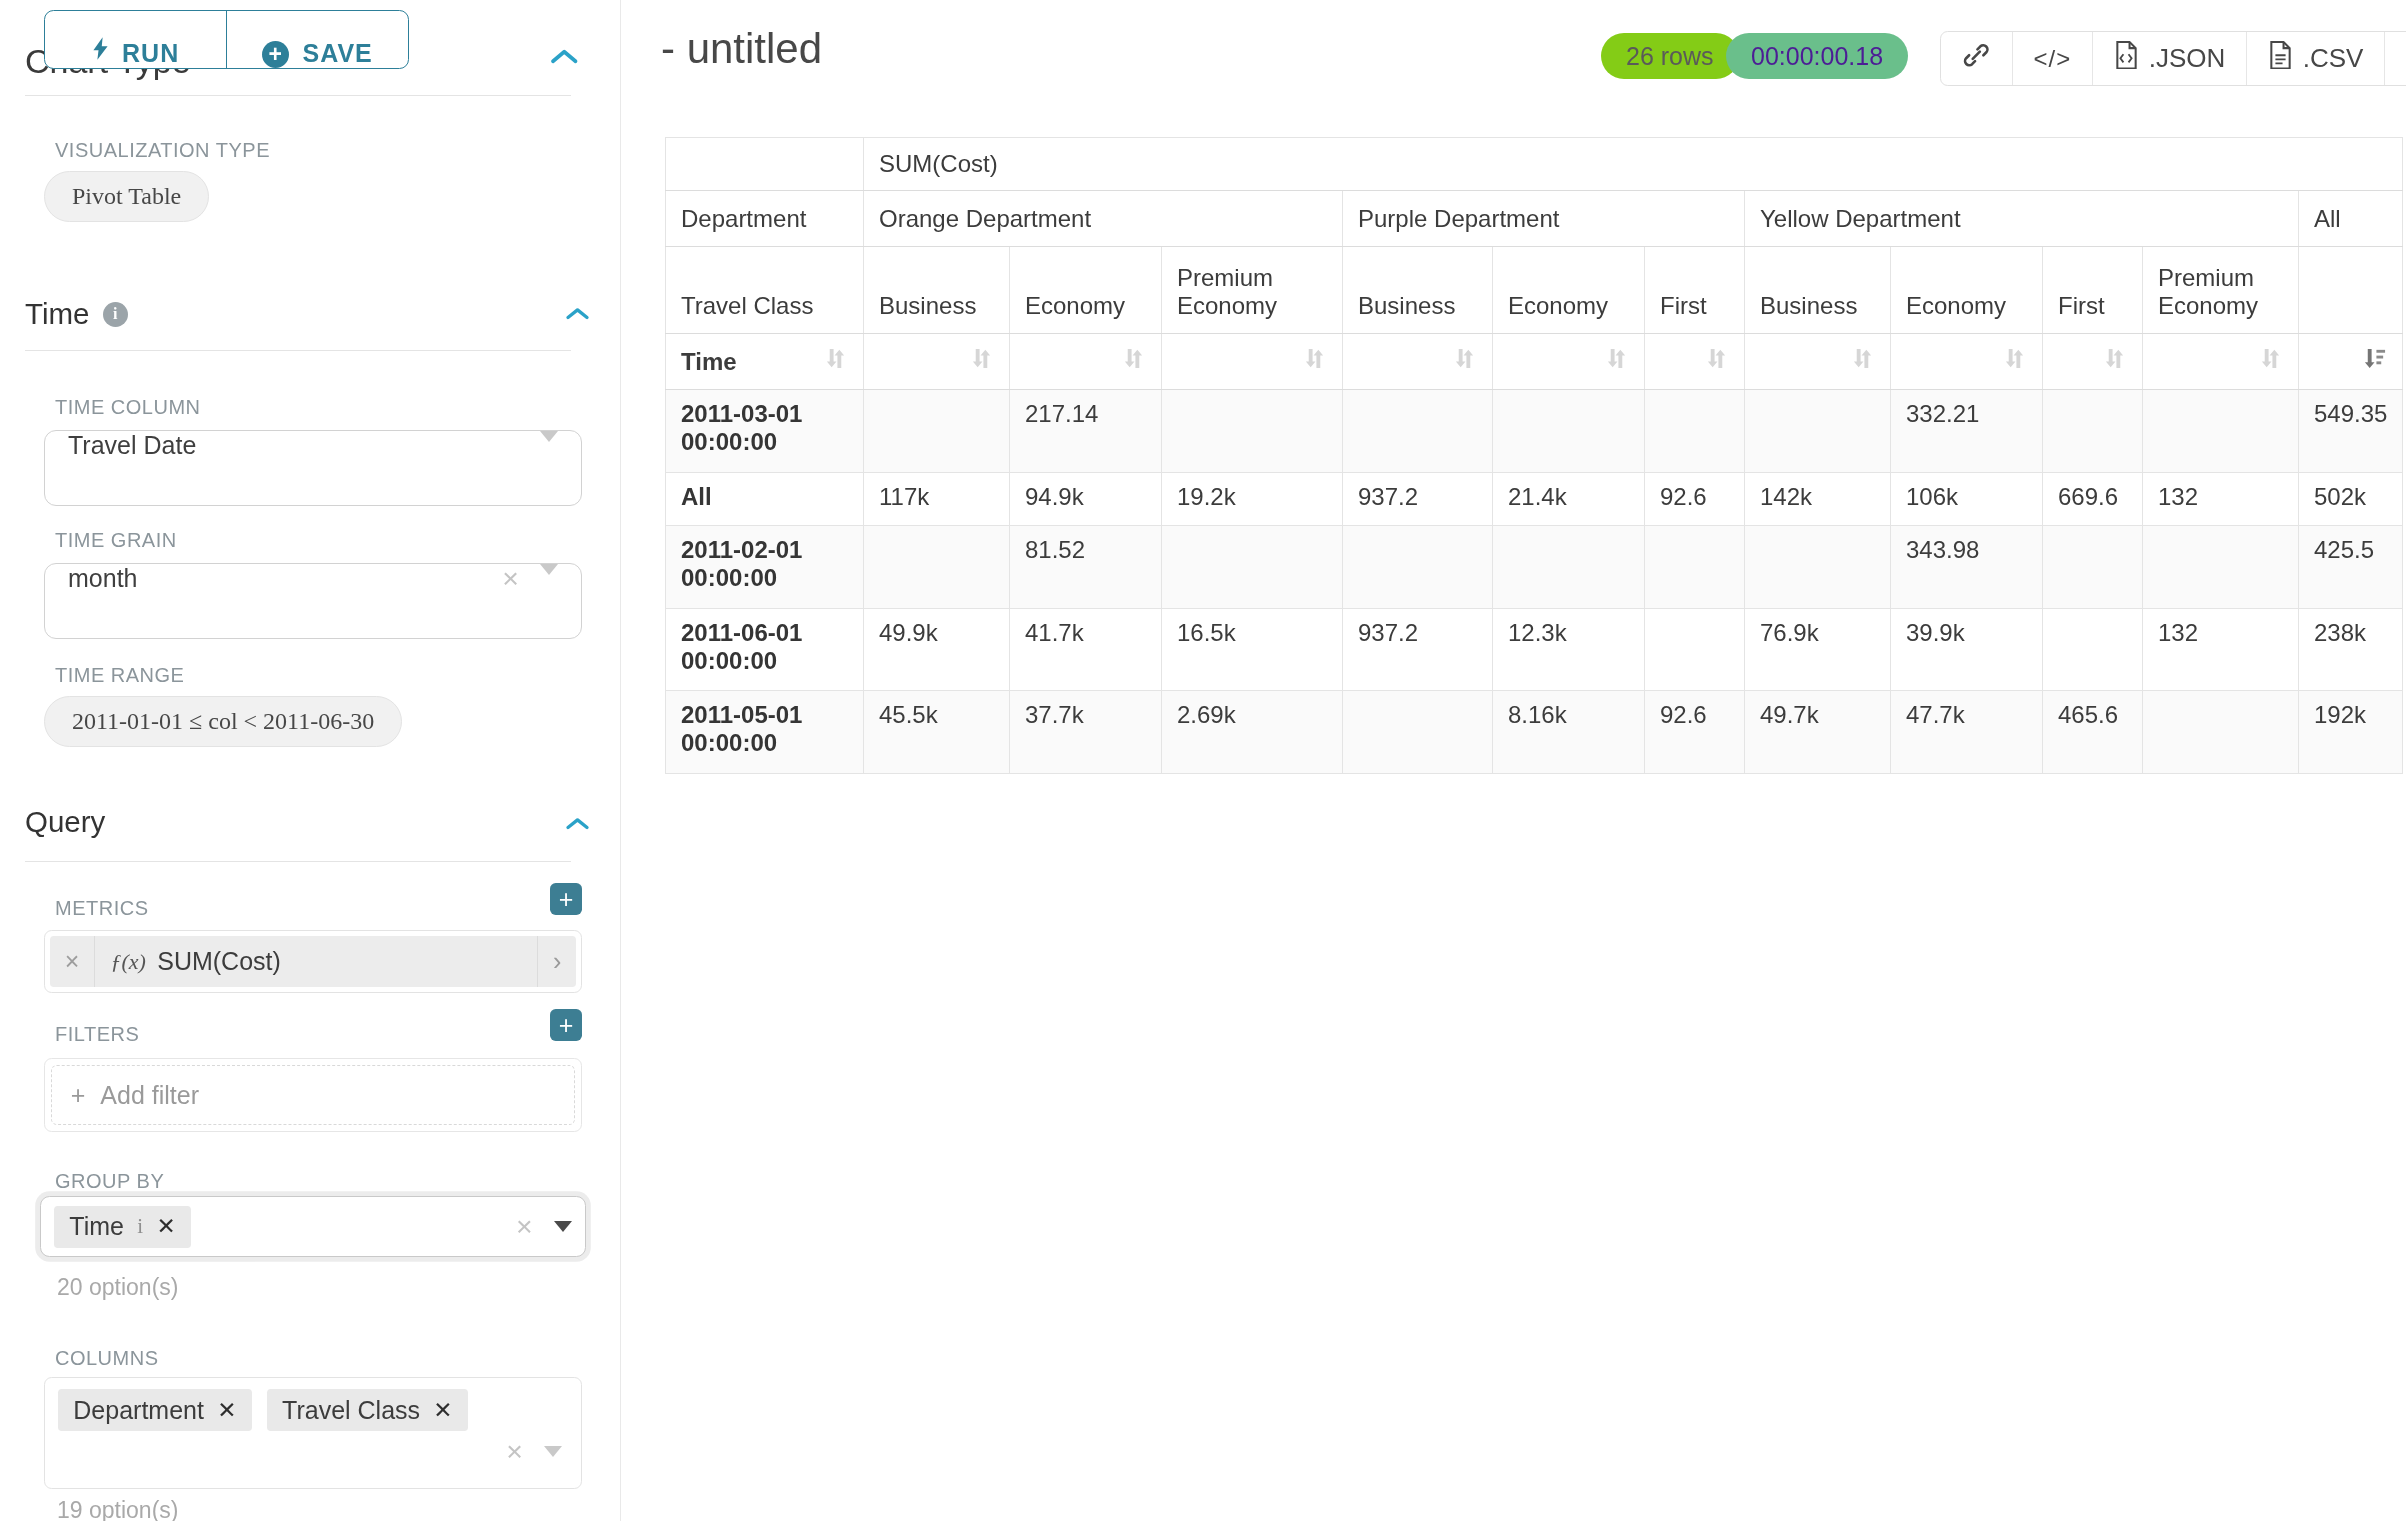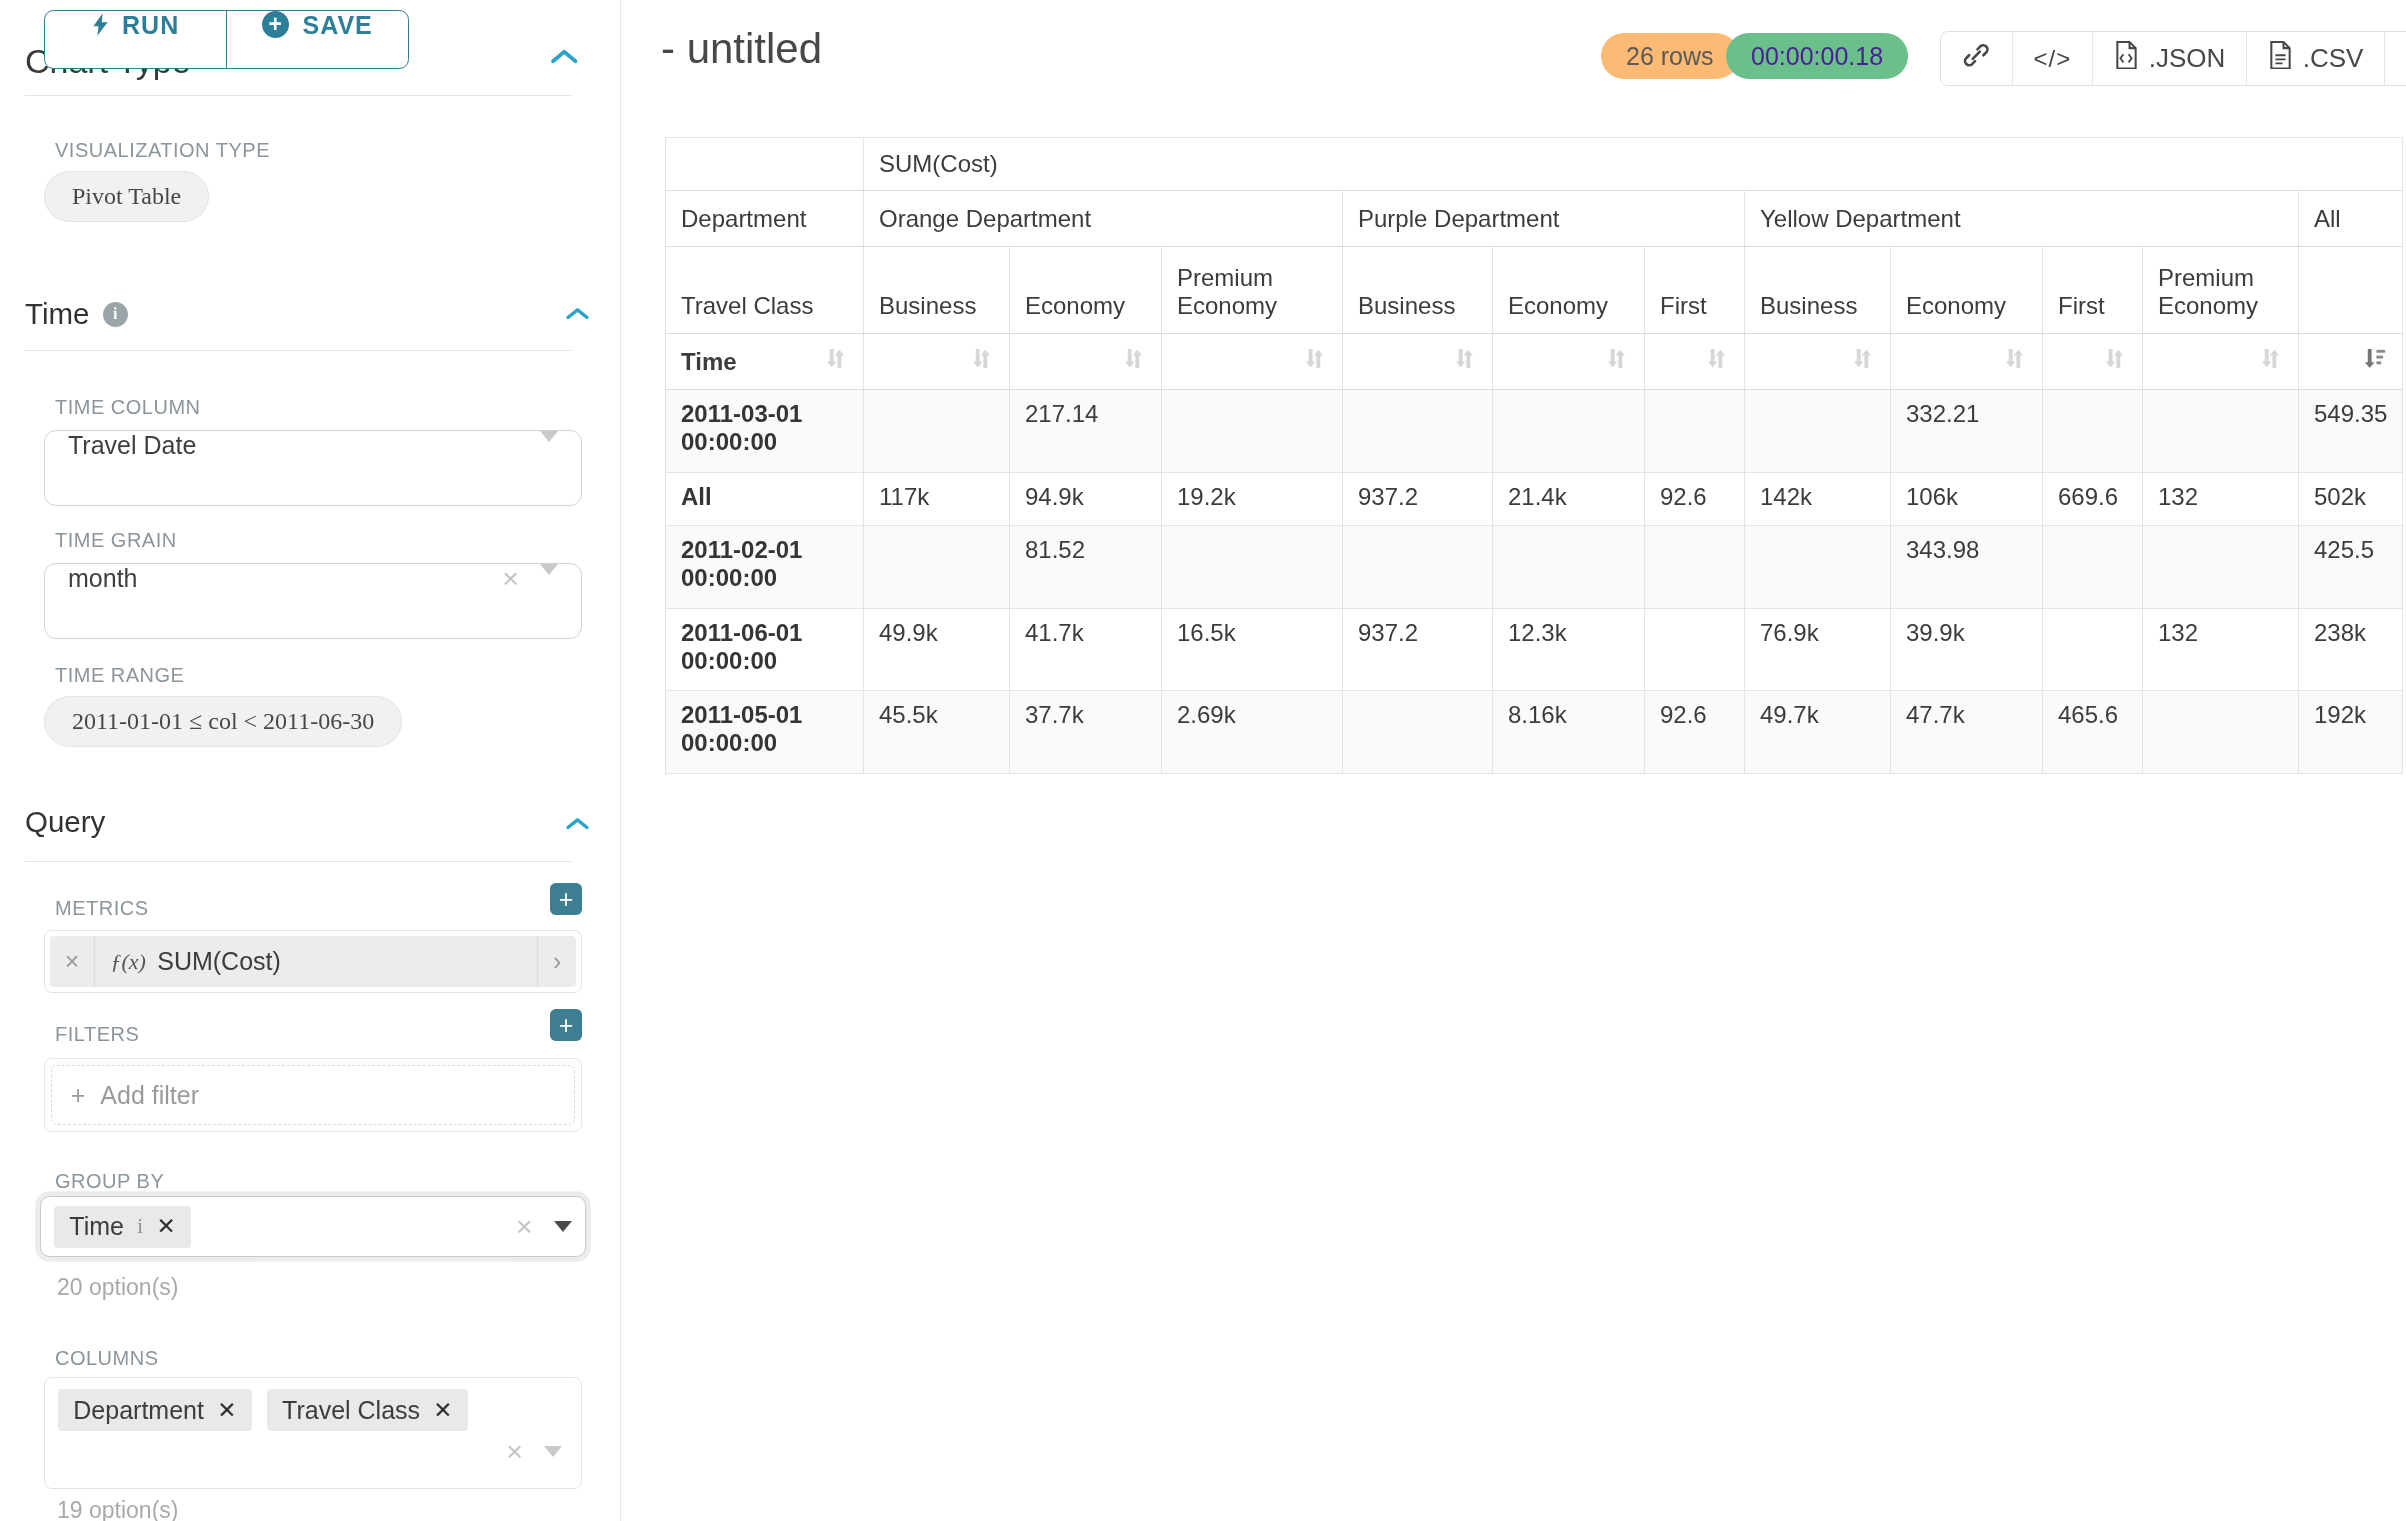--- a/index.html
+++ b/index.html
@@ -6,21 +6,21 @@
   body{width:2406px;height:1522px;position:relative;overflow:hidden;
        font-family:"Liberation Sans","DejaVu Sans",sans-serif;color:#454545;}
 
   
   .sidebar{position:absolute;left:0;top:0;width:620px;height:1522px;background:#fff;
            border-right:1px solid #e9e9e9;}
   .clipped-heading{position:absolute;left:25px;top:42px;font-size:34px;color:#3a3a3a;z-index:1;white-space:nowrap;}
   .clipped-chevron{position:absolute;left:550px;top:49px;z-index:1;}
   .btn-group{position:absolute;left:44px;top:9.5px;width:365px;height:59px;display:flex;z-index:2;
              background:#fff;border:1.9px solid #2d7f99;border-radius:9.5px;box-sizing:border-box;}
-  .btn-half{flex:1;display:flex;align-items:flex-start;justify-content:center;gap:13.3px;
+  .btn-half{flex:1;display:flex;align-items:flex-end;justify-content:center;gap:13.3px;
             font-size:25px;font-weight:700;letter-spacing:1px;color:#2d7f99;cursor:pointer;}
   .btn-half+.btn-half{border-left:1.9px solid #2d7f99;}
   .plus-circle{width:27px;height:27px;border-radius:50%;background:#2d7f99;color:#fff;display:flex;
                align-items:center;justify-content:center;font-size:23px;font-weight:700;line-height:1;}
   .divider{position:absolute;left:25px;width:546px;height:0;border-top:1px solid #e4e4e4;}
   .label{position:absolute;left:55px;font-size:20px;letter-spacing:0.5px;color:#8b959b;}
   .hint{position:absolute;left:57px;font-size:23px;color:#a9a9a9;}
   .pill{position:absolute;left:44px;background:#f1f1f1;border:1px solid #e3e3e3;border-radius:950px;
         display:inline-flex;align-items:center;padding:0 27px;font-size:24px;color:#474747;height:49px;font-family:Liberation Serif, serif;}
   .section-title{position:absolute;left:25px;display:flex;align-items:center;gap:13.3px;
@@ -56,21 +56,21 @@
   .chip .chip-i{color:#8f8f8f;font-size:21px;font-family:"Liberation Serif",serif;}
   .cols-box{position:absolute;left:44px;width:538px;height:112px;border:1px solid #e3e3e3;border-radius:7.6px;
             box-sizing:border-box;background:#fff;padding:11.4px 13.3px;}
   .cols-right{position:absolute;right:19px;top:59px;display:flex;align-items:center;}
 
   
   .main{position:absolute;left:621px;top:0;right:0;bottom:0;background:#fff;}
   .chart-title{position:absolute;left:40px;top:25px;font-size:42px;color:#484848;}
   .badge{position:absolute;height:46px;border-radius:23px;display:flex;align-items:center;
          padding:0 25px;font-size:25px;}
-  .badge.rows{left:980px;top:33px;background:#fdba74;color:#5a5a5a;}
+  .badge.rows{left:980px;top:33px;background:#84cc16;color:#5a5a5a;}
   .badge.timer{left:1105px;top:33px;background:#6abf8b;color:#4c1d95;}
   .toolbar{position:absolute;left:1319px;top:31px;height:55px;display:flex;align-items:stretch;
            border:1px solid #e0e0e0;border-radius:7.6px;background:#fff;box-sizing:border-box;}
   .tool-seg{display:flex;align-items:center;justify-content:center;gap:9.5px;padding:0 21px;
             font-size:26px;color:#474747;cursor:pointer;}
   .tool-seg+.tool-seg{border-left:1px solid #e6e6e6;}
   .code-glyph{font-size:24px;color:#474747;letter-spacing:1px;}
   .burger{display:flex;flex-direction:column;gap:4.8px;}
   .burger div{width:27px;height:4.8px;background:#4a4a4a;border-radius:1.9px;}
 

